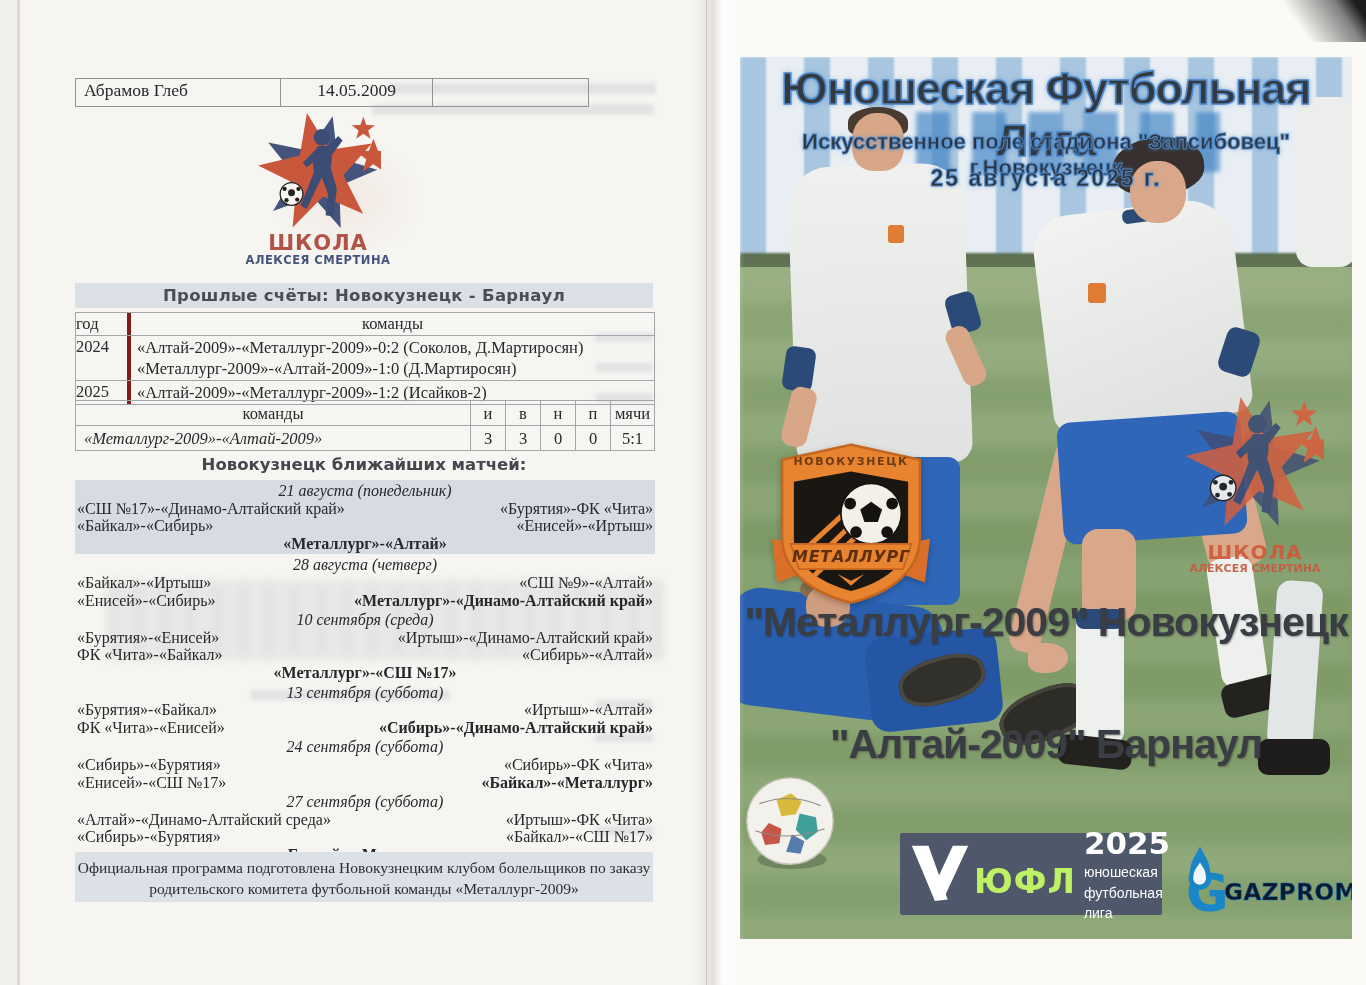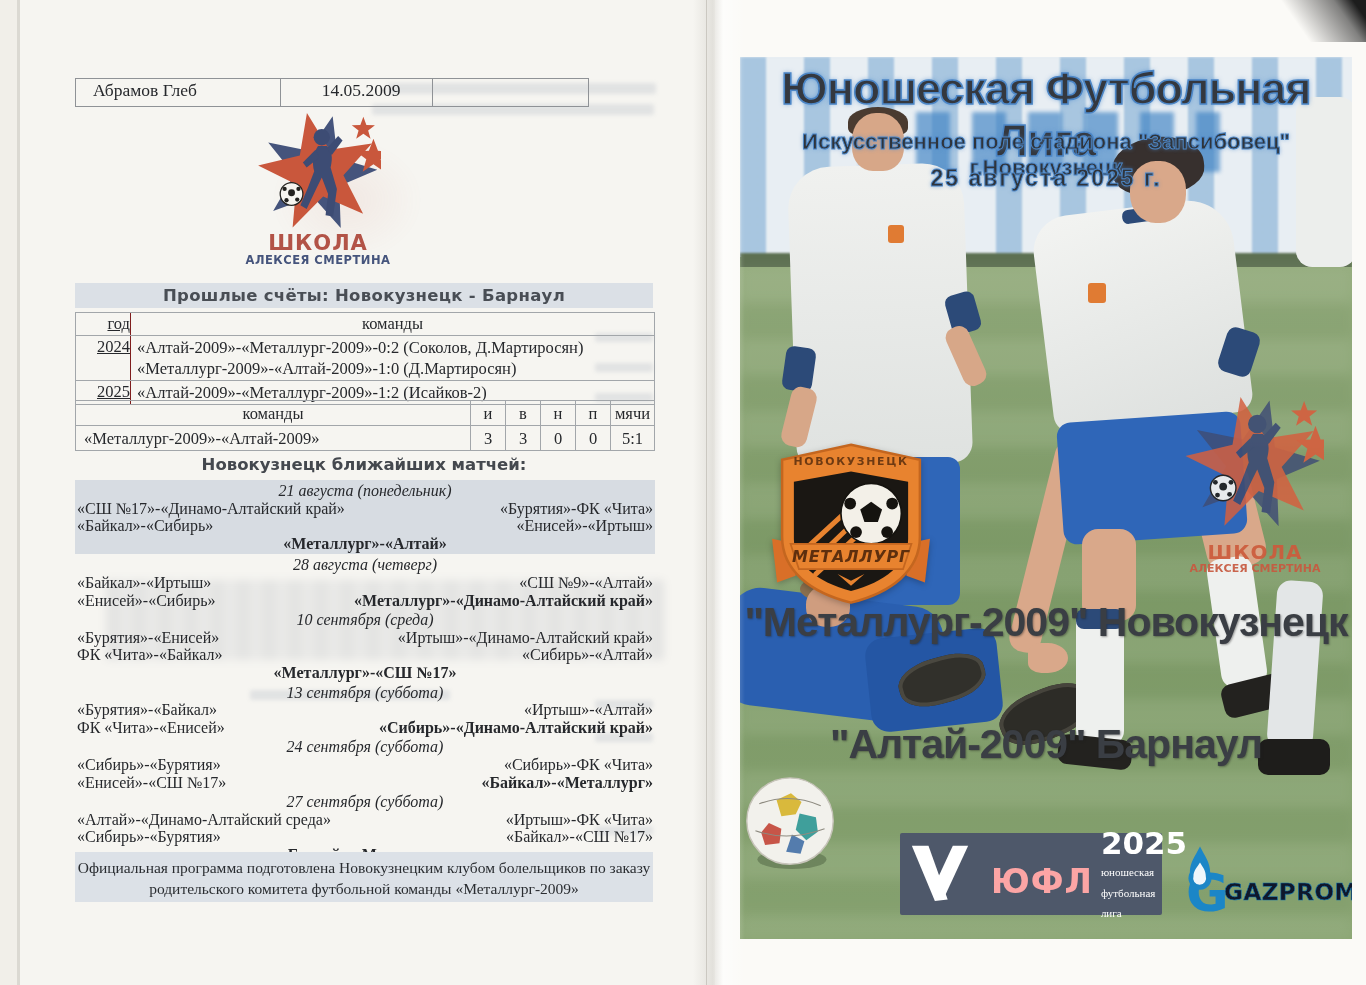--- a/index.html
+++ b/index.html
@@ -19,49 +19,49 @@
   .ghost{position:absolute;background:#8590a4;opacity:.18;filter:blur(2px);border-radius:2px;}
   .ghost-band{position:absolute;left:86px;top:580px;width:558px;height:80px;opacity:.13;filter:blur(4px);
     background:repeating-linear-gradient(90deg,#6e7685 0 14px,#9aa1ad 14px 26px);}
   .ghost-logo{position:absolute;left:252px;top:140px;width:150px;height:120px;opacity:.10;filter:blur(6px);
     background:radial-gradient(closest-side,#c97a6a,transparent);}
 
   
   .lp{position:absolute;left:20px;top:0;width:675px;height:985px;color:#26282c;}
   .name-table{position:absolute;left:55px;top:78px;width:512px;height:27px;display:grid;
     grid-template-columns:205px 152px 155px;border:1px solid #8f9296;font-size:17.5px;}
-  .name-table .cell{border-right:1px solid #8f9296;padding:1px 8px 0;margin-left:9px;}
+  .name-table .cell{border-right:1px solid #8f9296;padding:1px 8px 0;}
   .name-table .cell:last-child{border-right:none;}
   .name-table .c-date{text-align:center;}
 
   .logo-svg{position:absolute;left:235px;top:104px;width:126px;height:132px;}
   .logo-text{position:absolute;left:188px;top:232px;width:220px;text-align:center;
     font-family:"DejaVu Sans",sans-serif;font-weight:bold;line-height:1.05;}
   .logo-text .l1{font-size:21px;color:#b25347;letter-spacing:1px;}
   .logo-text .l2{font-size:11.5px;color:#45547c;letter-spacing:.5px;}
 
   .bar{position:absolute;left:55px;width:578px;background:#dbe0e6;
     font-family:"DejaVu Sans",sans-serif;font-weight:bold;color:#494e55;text-align:center;}
   .bar1{top:283px;height:25px;font-size:16.5px;line-height:25px;letter-spacing:.3px;}
 
   .t1{position:absolute;left:55px;top:312px;width:578px;border:1px solid #a2a6aa;font-size:16.5px;}
   .t1 .row{display:grid;grid-template-columns:55px 1fr;border-top:1px solid #a2a6aa;}
   .t1 .row:first-child{border-top:none;}
-  .t1 .yc{border-right:1px solid #7f1d1d;text-align:right;padding-top:1px;text-decoration:underline;}
+  .t1 .yc{border-right:4px solid #7f1d1d;text-align:left;padding-top:1px;}
   .t1 .tc{padding:1px 6px;}
   .t1 .hdr .tc{text-align:center;}
   .t1 .line{display:block;line-height:21px;}
 
   .t2{position:absolute;left:55px;top:400px;width:578px;border:1px solid #a2a6aa;font-size:16.5px;}
   .t2 .row{display:grid;grid-template-columns:395px 35px 35px 35px 35px 1fr;border-top:1px solid #a2a6aa;}
   .t2 .row:first-child{border-top:none;}
   .t2 .c{border-right:1px solid #a2a6aa;text-align:center;padding-top:1px;line-height:23px;}
   .t2 .c:last-child{border-right:none;}
   .t2 .teams-h{text-align:center;}
-  .t2 .teams-d{text-align:left;padding-left:8px;}
+  .t2 .teams-d{text-align:left;padding-left:8px;font-style:italic;}
 
   .sched-title{position:absolute;left:55px;top:455px;width:578px;text-align:center;
     font-family:"DejaVu Sans",sans-serif;font-weight:bold;font-size:16.5px;color:#44484e;}
   .sched{position:absolute;left:55px;top:480px;width:580px;font-size:16px;line-height:17.6px;}
   .day{margin-bottom:2px;padding:0 2px;}
   .day-hl{background:#d7dce2;padding-top:2px;padding-bottom:2px;}
   .sp-date{text-align:center;font-style:italic;}
   .sp-pair{display:flex;justify-content:space-between;}
   .sp-feat{text-align:center;font-weight:bold;}
   .b{font-weight:bold;}
@@ -150,24 +150,24 @@
   .school2{position:absolute;left:440px;top:328px;width:150px;height:205px;opacity:.92;}
   .school2 svg{position:absolute;left:2px;top:0;width:142px;height:152px;}
   .school2 .txt{position:absolute;left:-20px;top:156px;width:190px;text-align:center;
     font-family:"DejaVu Sans",sans-serif;font-weight:bold;line-height:1.1;}
   .school2 .l1{font-size:20px;color:#cd5b3c;letter-spacing:1px;}
   .school2 .l2{font-size:11px;color:#c75a40;}
 
   .yufl{position:absolute;left:160px;top:776px;width:262px;height:82px;background:#4e586a;border-radius:2px;
     display:flex;align-items:center;box-sizing:border-box;padding:4px 8px;}
   .yufl .ymark{width:64px;height:64px;flex:0 0 auto;}
-  .yufl .abbr{font-family:"DejaVu Sans",sans-serif;font-weight:bold;color:#fca5a5;font-size:33px;letter-spacing:1px;margin:14px 6px 0 19px;}
+  .yufl .abbr{font-family:"DejaVu Sans",sans-serif;font-weight:bold;color:#bef264;font-size:33px;letter-spacing:1px;margin:14px 6px 0 2px;}
   .yufl .right{display:flex;flex-direction:column;align-items:flex-start;margin-left:2px;}
   .yufl .year{font-family:"DejaVu Sans",sans-serif;font-weight:bold;color:#fff;font-size:31px;line-height:30px;}
-  .yufl .cap{font-family:Liberation Serif, serif;color:#fff;font-size:11px;line-height:11.5px;margin-top:9px;}
+  .yufl .cap{font-family:Liberation Sans, sans-serif;color:#fff;font-size:14px;line-height:11.5px;margin-top:9px;}
   .gazprom{position:absolute;left:438px;top:788px;width:172px;height:78px;}
   .gazprom .flame{position:absolute;left:0;top:0;width:44px;height:58px;}
   .gazprom .gz-g{position:absolute;left:8px;top:18px;font-family:"DejaVu Sans",sans-serif;font-weight:bold;
     font-size:52px;color:#1b86c7;}
   .gazprom .gz-word{position:absolute;left:46px;top:34px;font-family:"DejaVu Sans",sans-serif;font-weight:bold;
     font-size:23px;letter-spacing:.5px;color:#0f172a;text-align:right;-webkit-text-stroke:.6px #0f6fae;}
 </style>
 </head>
 <body>
 

